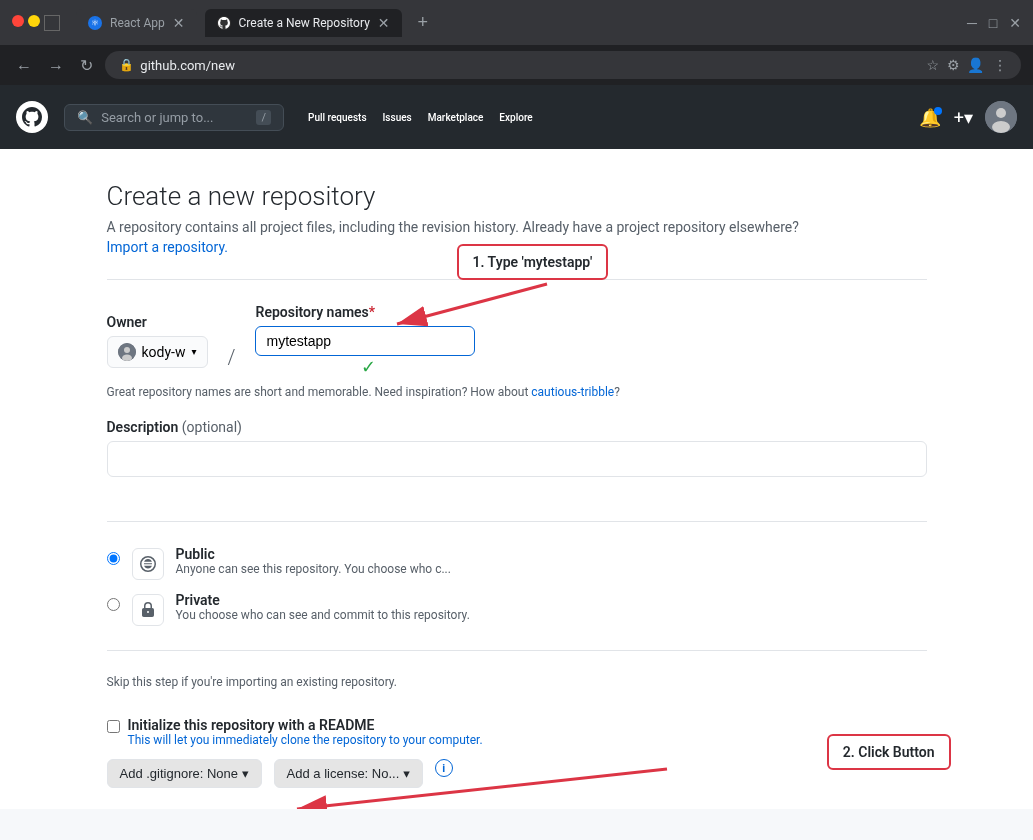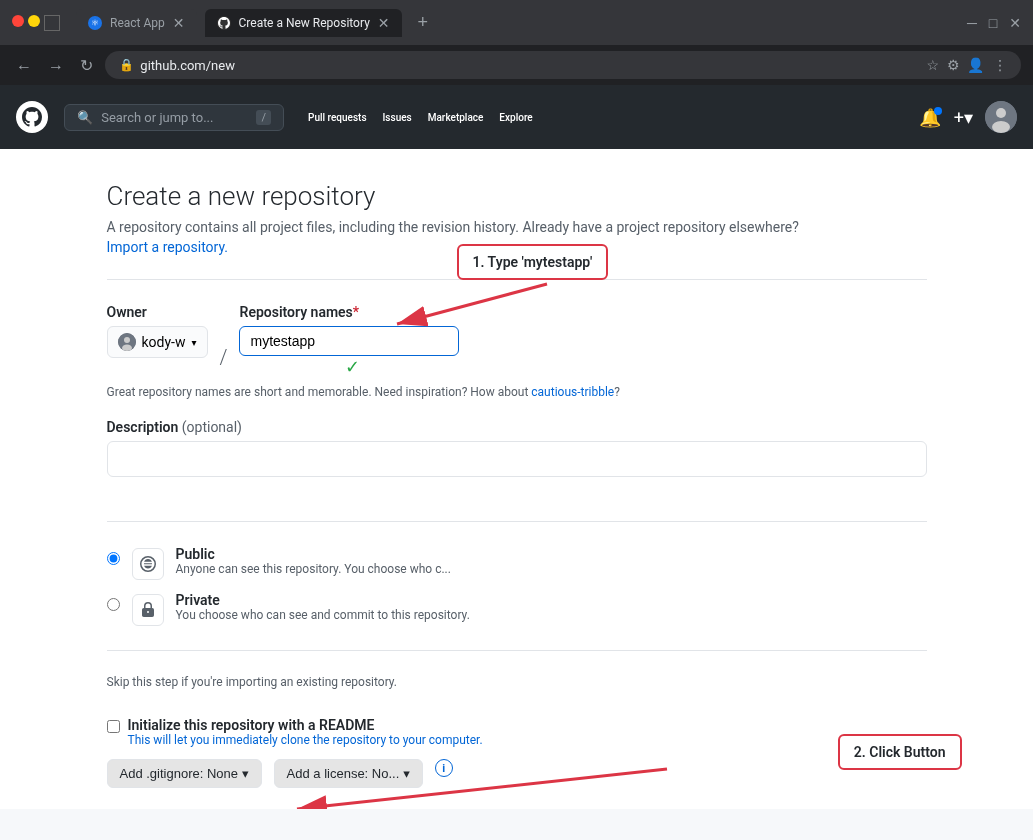--- a/index.html
+++ b/index.html
@@ -40,21 +40,21 @@
     .notification-dot { width: 8px; height: 8px; background: #0075ff; border-radius: 50%; position: absolute; top: 0; right: 0; }
     .gh-avatar { width: 28px; height: 28px; border-radius: 50%; background: #6e7681; display: flex; align-items: center; justify-content: center; color: white; font-size: 12px; cursor: pointer; }
 
     
     .main-content { background: white; min-height: 600px; padding: 32px 40px 80px; max-width: 900px; margin: 0 auto; }
     .page-title { font-size: 26px; font-weight: 300; color: #24292e; margin-bottom: 8px; }
     .page-subtitle { color: #586069; font-size: 14px; margin-bottom: 4px; }
     .import-link { color: #0366d6; text-decoration: none; font-size: 14px; }
     .divider { border: none; border-top: 1px solid #e1e4e8; margin: 24px 0; }
 
-    .form-row { display: flex; gap: 8px; align-items: flex-start; margin-bottom: 8px; }
+    .form-row { display: flex; gap: 16px; align-items: center; margin-bottom: 8px; }
     .form-group { display: flex; flex-direction: column; }
     .form-label { font-size: 14px; font-weight: 600; color: #24292e; margin-bottom: 6px; }
     .form-label .optional { font-weight: 400; color: #586069; }
 
     .owner-select { display: flex; align-items: center; gap: 6px; border: 1px solid #e1e4e8; border-radius: 6px; padding: 6px 10px; background: #fafbfc; cursor: pointer; font-size: 14px; }
     .owner-avatar { width: 18px; height: 18px; border-radius: 50%; background: #6e7681; }
     .slash { color: #586069; font-size: 20px; font-weight: 300; margin: 0 4px; align-self: flex-end; padding-bottom: 8px; }
 
     .repo-name-input { border: 1px solid #0366d6; border-radius: 6px; padding: 6px 10px; font-size: 14px; width: 220px; outline: none; }
     .input-valid-icon { color: #28a745; font-size: 18px; margin-left: 6px; align-self: center; }
@@ -188,21 +188,21 @@
 
         <line x1="480" y1="135" x2="330" y2="175" stroke="#dc3545" stroke-width="3" marker-end="url(#arrowhead1)"></line>
 
         <line x1="600" y1="620" x2="230" y2="660" stroke="#dc3545" stroke-width="3" marker-end="url(#arrowhead2)"></line>
       </svg>
 
       
       <div style="position:absolute; top:95px; left:390px; background:white; border:2px solid #dc3545; border-radius:6px; padding:8px 14px; font-size:14px; font-weight:600; color:#24292e; z-index:25; white-space:nowrap;">1. Type 'mytestapp'</div>
 
       
-      <div style="position:absolute; top:585px; right:5px; background:white; border:2px solid #dc3545; border-radius:6px; padding:8px 14px; font-size:14px; font-weight:600; color:#24292e; z-index:25; white-space:nowrap;">2. Click Button</div>
+      <div style="position:absolute; top:585px; right:16px; background:white; border:2px solid #dc3545; border-radius:6px; padding:8px 14px; font-size:14px; font-weight:600; color:#24292e; z-index:25; white-space:nowrap;">2. Click Button</div>
 
       <h1 class="page-title">Create a new repository</h1>
       <p class="page-subtitle">A repository contains all project files, including the revision history. Already have a project repository elsewhere?</p>
       <a class="import-link">Import a repository.</a>
 
       <hr class="divider">
 
       
       <div class="form-row">
         <div class="form-group">

